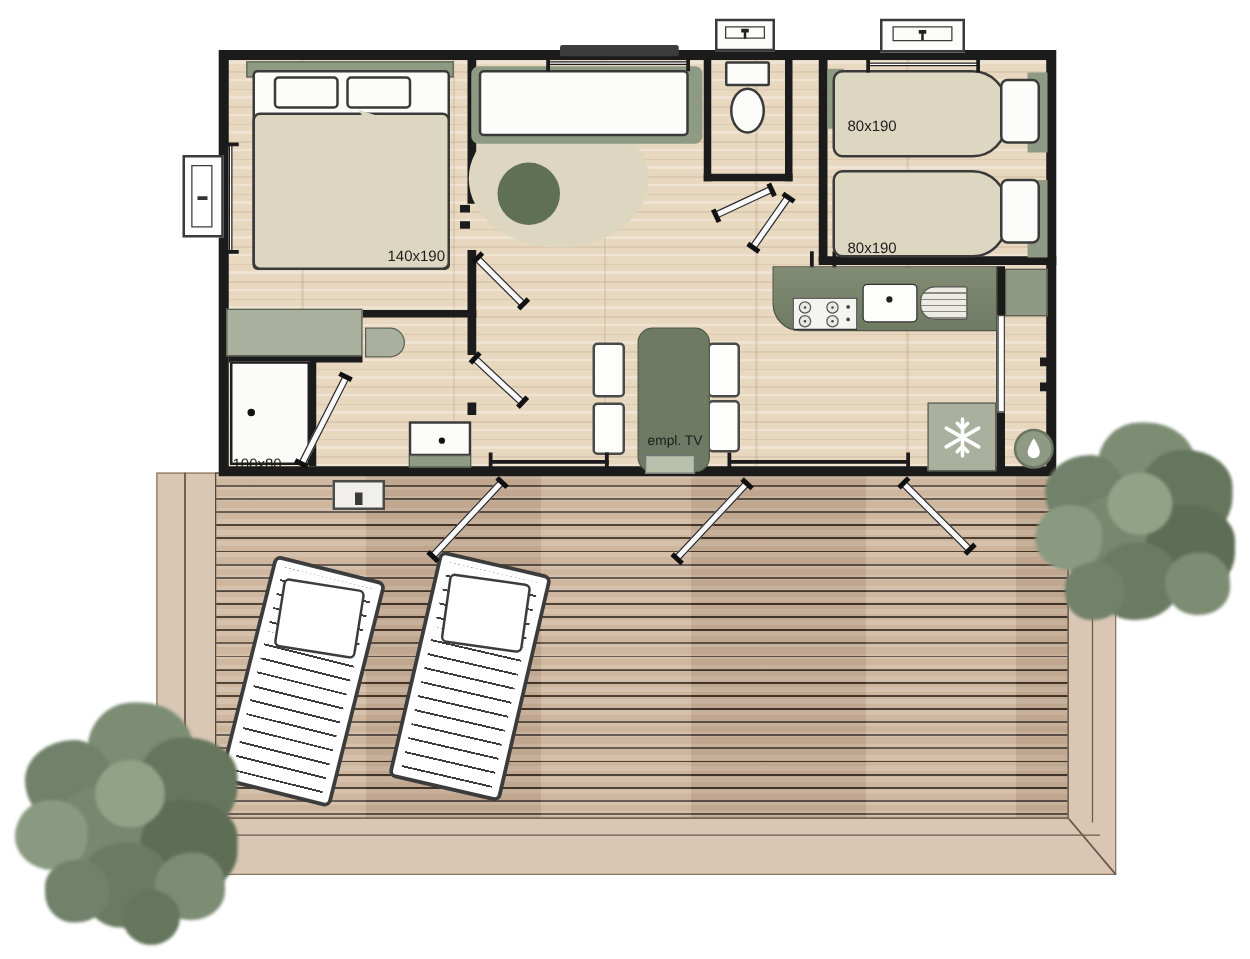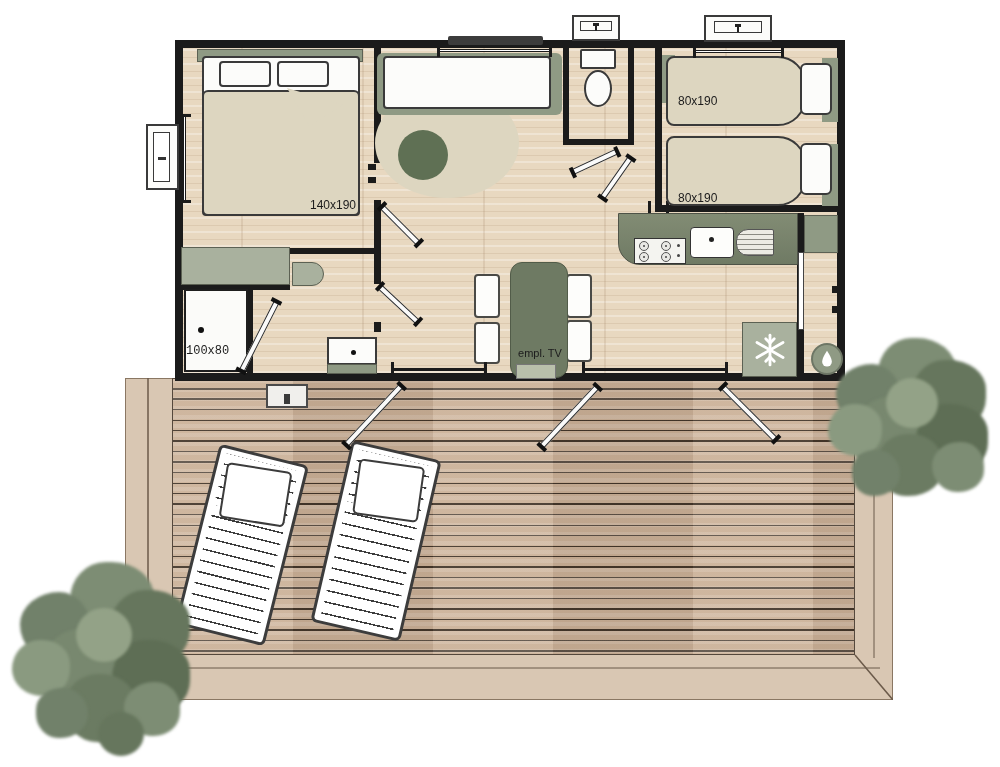--- a/index.html
+++ b/index.html
@@ -120,21 +120,21 @@
   <div class="abs" style="left:183px;top:116px;width:3px;height:86px;background:#fff;border-left:1.5px solid #1b1b1b;border-right:1.5px solid #1b1b1b;box-sizing:border-box;"></div>
   <div class="abs tick" style="left:178px;top:114px;width:13px;height:3px;"></div>
   <div class="abs tick" style="left:178px;top:200px;width:13px;height:3px;"></div>
 
   <div class="abs sage-l outl-thin" style="left:181px;top:247px;width:109px;height:38px;"></div>
   <div class="abs sage-l outl-thin" style="left:292px;top:262px;width:32px;height:24px;border-radius:0 14px 14px 0;"></div>
 
   <div class="abs" style="left:184px;top:289px;width:64px;height:83px;background:#fbfbf9;border:2.5px solid #1e1e1e;box-sizing:border-box;">
     <div class="abs" style="left:12px;top:36px;width:6px;height:6px;background:#111;border-radius:50%;"></div>
   </div>
-  <div class="abs lbl" style="left:186px;top:344px;font-family:Liberation Mono, monospace;">100x80</div>
+  <div class="abs lbl" style="left:186px;top:364px;">100x80</div>
   <div class="abs leaf" style="left:241px;top:369px;width:80px;transform:rotate(-63deg);"></div>
   <div class="abs white-f outl" style="left:327px;top:337px;width:50px;height:28px;">
     <div class="abs" style="left:22px;top:11px;width:5px;height:5px;background:#111;border-radius:50%;"></div>
   </div>
   <div class="abs sage outl-thin" style="left:327px;top:364px;width:50px;height:10px;"></div>
 
   <div class="abs leaf" style="left:381px;top:203px;width:54px;transform:rotate(45deg);"></div>
   <div class="abs leaf" style="left:379px;top:283px;width:54px;transform:rotate(43deg);"></div>
   <div class="abs leaf" style="left:618px;top:148px;width:51px;transform:rotate(155deg);"></div>
   <div class="abs leaf" style="left:631px;top:154px;width:51px;transform:rotate(125deg);"></div>

